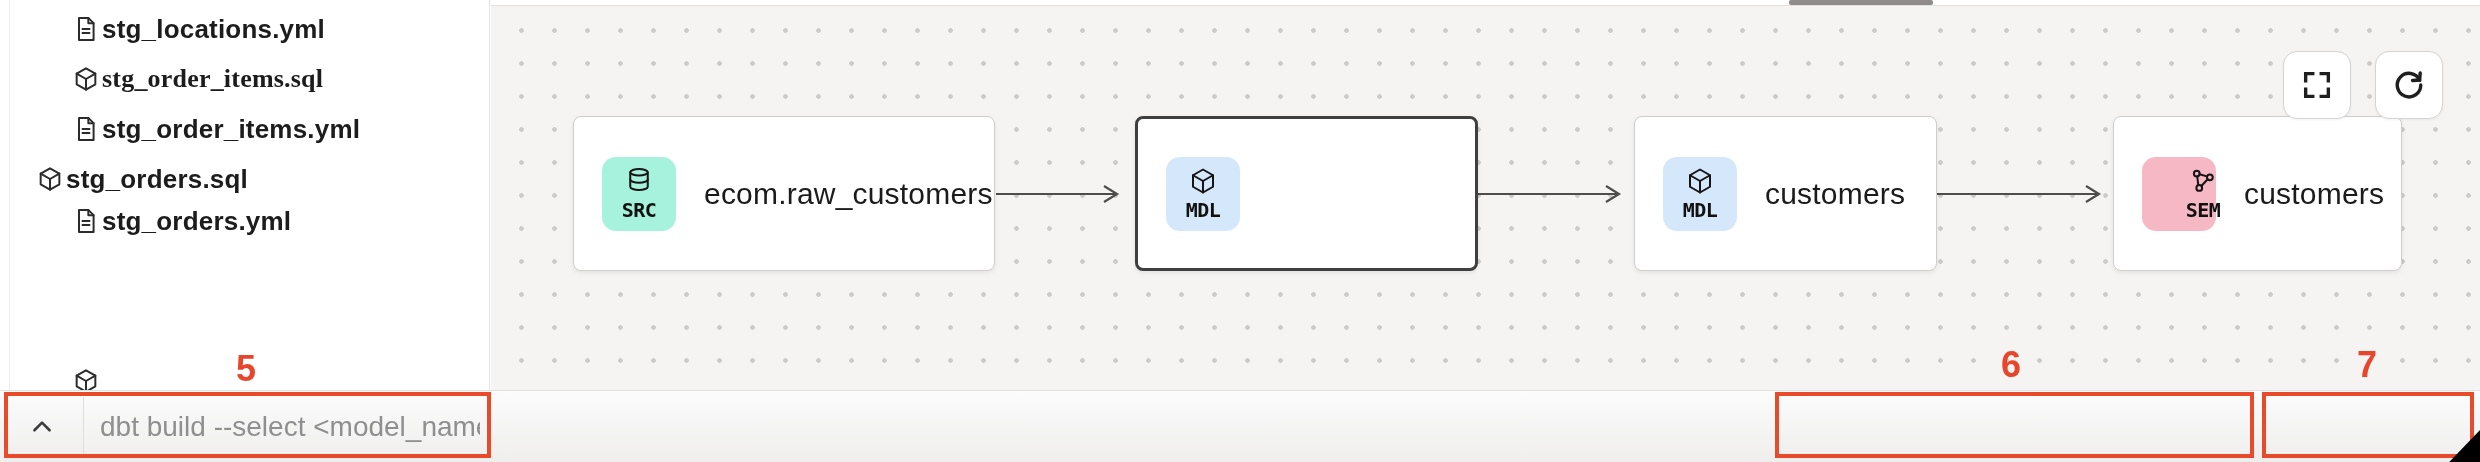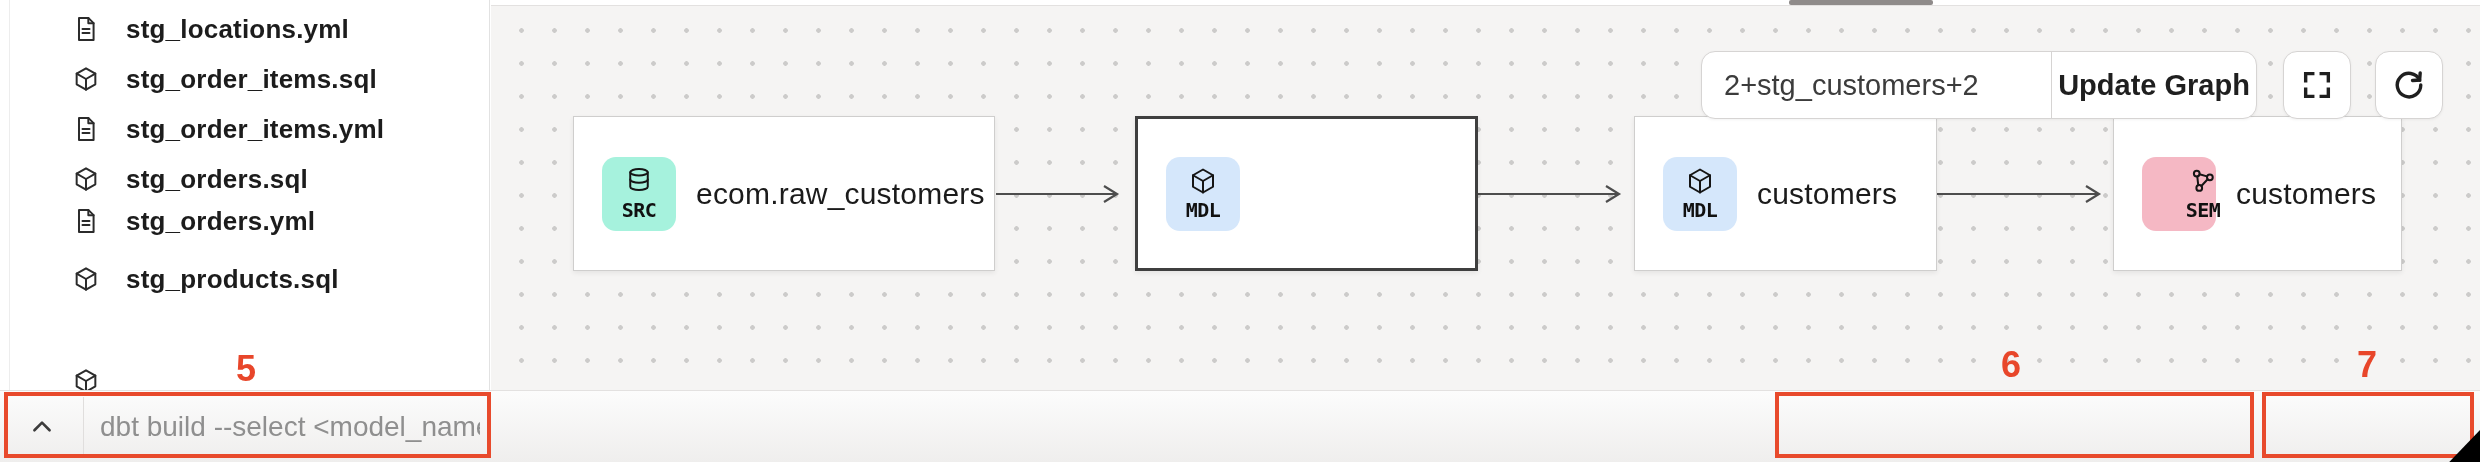--- a/index.html
+++ b/index.html
@@ -5,39 +5,39 @@
   * { margin:0; padding:0; box-sizing:border-box; }
   html,body { width:2480px; height:462px; background:#fff; overflow:hidden;
               font-family:"Liberation Sans", sans-serif; }
   #stage { position:relative; width:2480px; height:462px; background:#fff; }
 
   
   .sidebar { position:absolute; left:0; top:0; width:490px; height:390px;
              background:#fff; border-right:1px solid #e2e2e2; overflow:hidden; }
   .sidebar-inner-line { position:absolute; left:9px; top:0; width:1px; height:390px; background:#ededed; }
   .file-row { position:absolute; left:0; width:490px; height:50px; display:flex;
-              align-items:center; gap:26px; padding-left:72px; cursor:pointer; }
+              align-items:center; gap:2px; padding-left:72px; cursor:pointer; }
   .file-row .fname { font-size:26px; font-weight:700; color:#1c1c1c; letter-spacing:0.2px; }
   .ficon { width:28px; height:28px; flex:0 0 28px; display:block; }
   .ficon svg { width:28px; height:28px; display:block; stroke:#2b2b2b; fill:none;
                stroke-width:1.7; stroke-linecap:round; stroke-linejoin:round; }
 
   
   .canvas { position:absolute; left:491px; top:5px; width:1989px; height:385px;
             background-color:#f5f4f3; border-top:1px solid #e3e1e0;
             background-image:radial-gradient(circle, #cccbca 2px, transparent 2.6px);
             background-size:33px 33px; background-position:14px 8px; overflow:visible; }
   .scroll-thumb { position:absolute; left:1789px; top:0; width:144px; height:5px;
                   background:#8f8b8a; border-radius:2px; }
 
   
   .node { position:absolute; top:110px; height:155px; background:#fff;
-          border:1.5px solid #cfcecd; border-radius:0;
+          border:1.5px solid #cfcecd; border-radius:8px;
           box-shadow:0 2px 5px rgba(0,0,0,0.07);
-          display:flex; align-items:center; padding-left:28px; gap:20px; cursor:pointer; }
+          display:flex; align-items:center; padding-left:28px; gap:28px; cursor:pointer; }
   .node.selected { border:3px solid #3f3f3f; }
   .badge { width:74px; height:74px; border-radius:14px; display:flex; flex-direction:column;
            align-items:center; justify-content:center; gap:2px; flex:0 0 74px; }
   .badge svg { width:30px; height:30px; display:block; stroke:#151515; fill:none;
                stroke-width:1.6; stroke-linecap:round; stroke-linejoin:round; }
   .badge .btxt { font-family:"DejaVu Sans Mono", monospace; font-size:20px; font-weight:600;
                  color:#111; letter-spacing:-0.5px; }
   .badge.src { background:#a6f2dd; }
   .badge.mdl { background:#d5e7fb; }
   .badge.sem { background:#f5b8c4;padding-left:48px; }
@@ -99,71 +99,62 @@
       <span class="ficon">
         <svg viewBox="0 0 24 24">
             <path d="M6 2.5h8l4.5 4.5v14.5H6z"></path>
             <path d="M14 2.5V7h4.5"></path>
             <path d="M9 12h6M9 15.5h6"></path>
           </svg>
       </span>
       <span class="fname">stg_locations.yml</span>
     </div>
 
-    <div class="file-row" style="top:54px;">
+    <div class="file-row" style="top:54px;font-family:Liberation Serif, serif;">
       <span class="ficon">
         <svg viewBox="0 0 24 24">
             <path d="M12 2.8l8 4.6v9.2l-8 4.6-8-4.6V7.4z"></path>
             <path d="M12 12l8-4.6M12 12L4 7.4M12 12v9.2"></path>
           </svg>
       </span>
       <span class="fname">stg_order_items.sql</span>
     </div>
 
     <div class="file-row" style="top:104px;">
       <span class="ficon">
         <svg viewBox="0 0 24 24">
             <path d="M6 2.5h8l4.5 4.5v14.5H6z"></path>
             <path d="M14 2.5V7h4.5"></path>
             <path d="M9 12h6M9 15.5h6"></path>
           </svg>
       </span>
       <span class="fname">stg_order_items.yml</span>
     </div>
 
-    <div class="file-row" style="top:154px;">
+    <div class="file-row" style="top:154px;padding-left:36px;">
       <span class="ficon">
         <svg viewBox="0 0 24 24">
             <path d="M12 2.8l8 4.6v9.2l-8 4.6-8-4.6V7.4z"></path>
             <path d="M12 12l8-4.6M12 12L4 7.4M12 12v9.2"></path>
           </svg>
       </span>
       <span class="fname">stg_orders.sql</span>
     </div>
 
     <div class="file-row" style="top:196px;">
       <span class="ficon">
         <svg viewBox="0 0 24 24">
             <path d="M6 2.5h8l4.5 4.5v14.5H6z"></path>
             <path d="M14 2.5V7h4.5"></path>
             <path d="M9 12h6M9 15.5h6"></path>
           </svg>
       </span>
       <span class="fname">stg_orders.yml</span>
     </div>
 
-    <div class="file-row" style="top:254px;">
-      <span class="ficon">
-        <svg viewBox="0 0 24 24">
-            <path d="M12 2.8l8 4.6v9.2l-8 4.6-8-4.6V7.4z"></path>
-            <path d="M12 12l8-4.6M12 12L4 7.4M12 12v9.2"></path>
-          </svg>
-      </span>
-      <span class="fname">stg_products.sql</span>
-    </div>
 
 
     <div class="file-row" style="top:356px;">
       <span class="ficon">
         <svg viewBox="0 0 24 24">
             <path d="M12 2.8l8 4.6v9.2l-8 4.6-8-4.6V7.4z"></path>
             <path d="M12 12l8-4.6M12 12L4 7.4M12 12v9.2"></path>
           </svg>
       </span>
     </div>
@@ -219,24 +210,20 @@
           <circle cx="7" cy="6" r="2.3"></circle>
             <circle cx="17.5" cy="9" r="2.3"></circle>
             <circle cx="9" cy="17.5" r="2.3"></circle>
           <path d="M9.2 6.6l6 1.7M8.2 15.3L7.4 8.3M15.7 10.6l-5 5.4"></path>
         </svg>
         <span class="btxt">SEM</span>
       </span>
       <span class="nlabel">customers</span>
     </div>
 
-    <div class="selector-group">
-      <input class="selector-input" type="text" value="2+stg_customers+2" style="">
-      <button class="update-btn">Update Graph</button>
-    </div>
 
     <button class="sq-btn" id="fullscreen-btn">
       <svg viewBox="0 0 24 24">
         <path d="M4 9V4h5M15 4h5v5M20 15v5h-5M9 20H4v-5"></path>
       </svg>
     </button>
     <button class="sq-btn" id="refresh-btn">
       <svg viewBox="0 0 24 24" style="stroke-linecap:round;">
         <path d="M19.5 8.5A8.3 8.3 0 1 0 20.3 12"></path>
         <path d="M14.5 8.8l5-0.3 0.4-5"></path>

